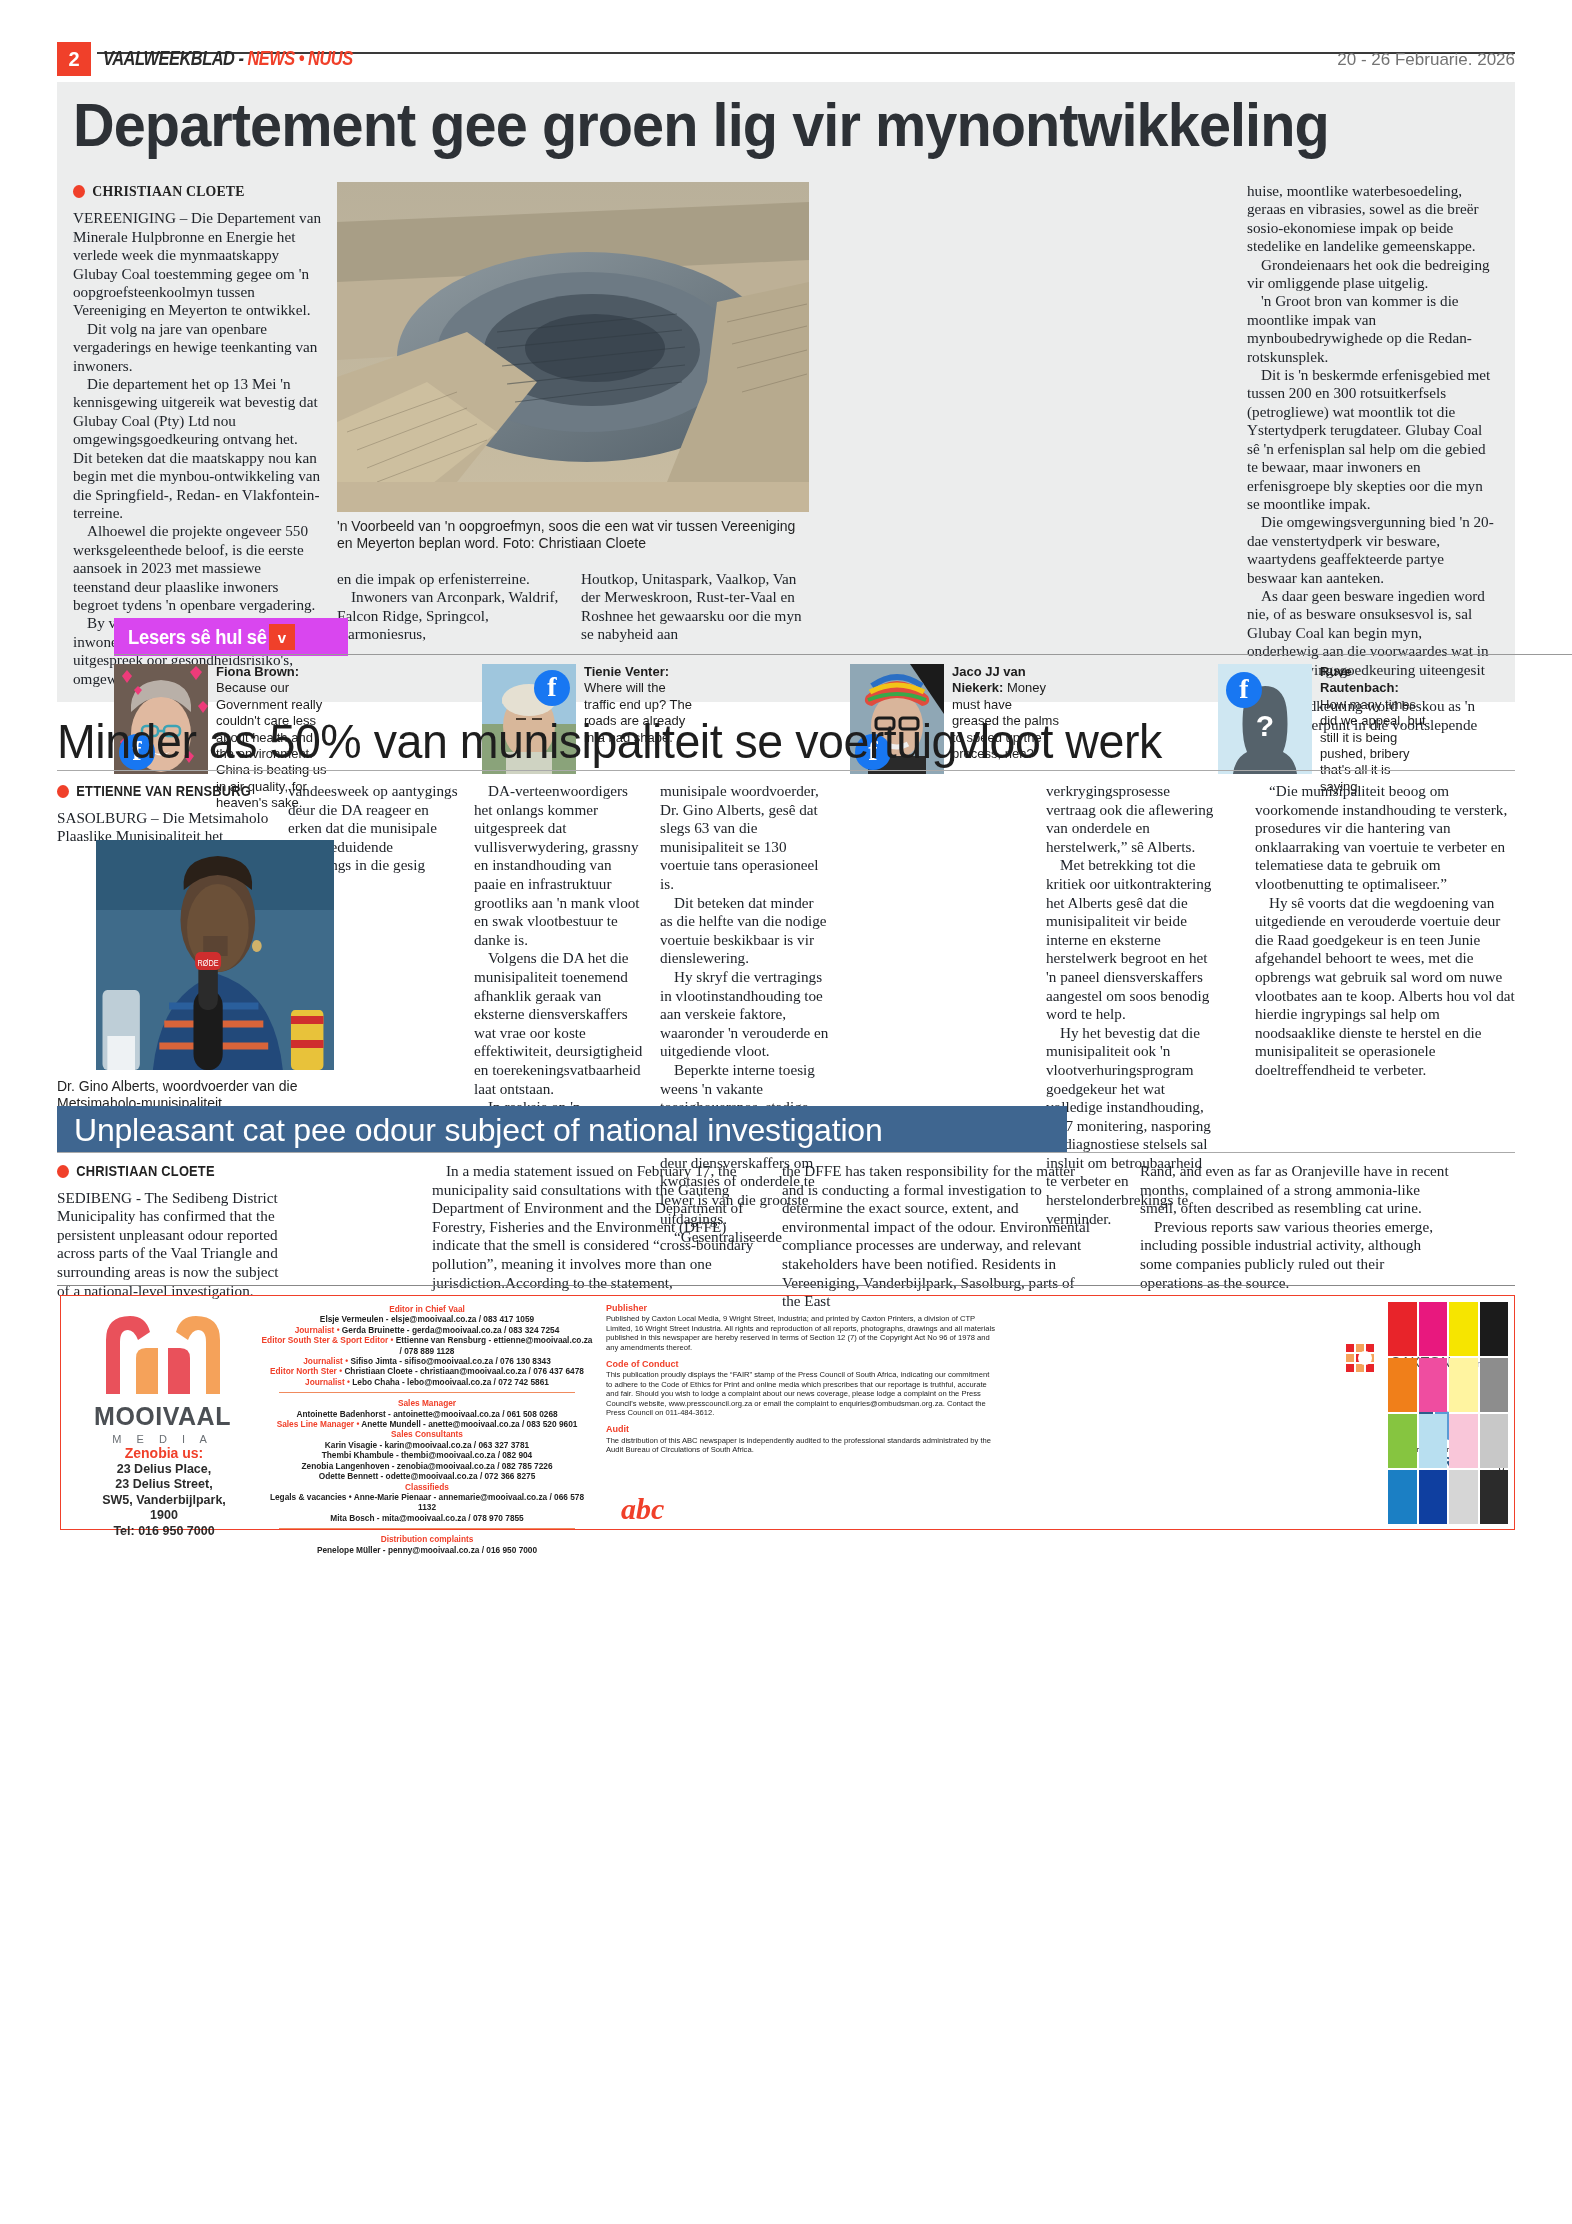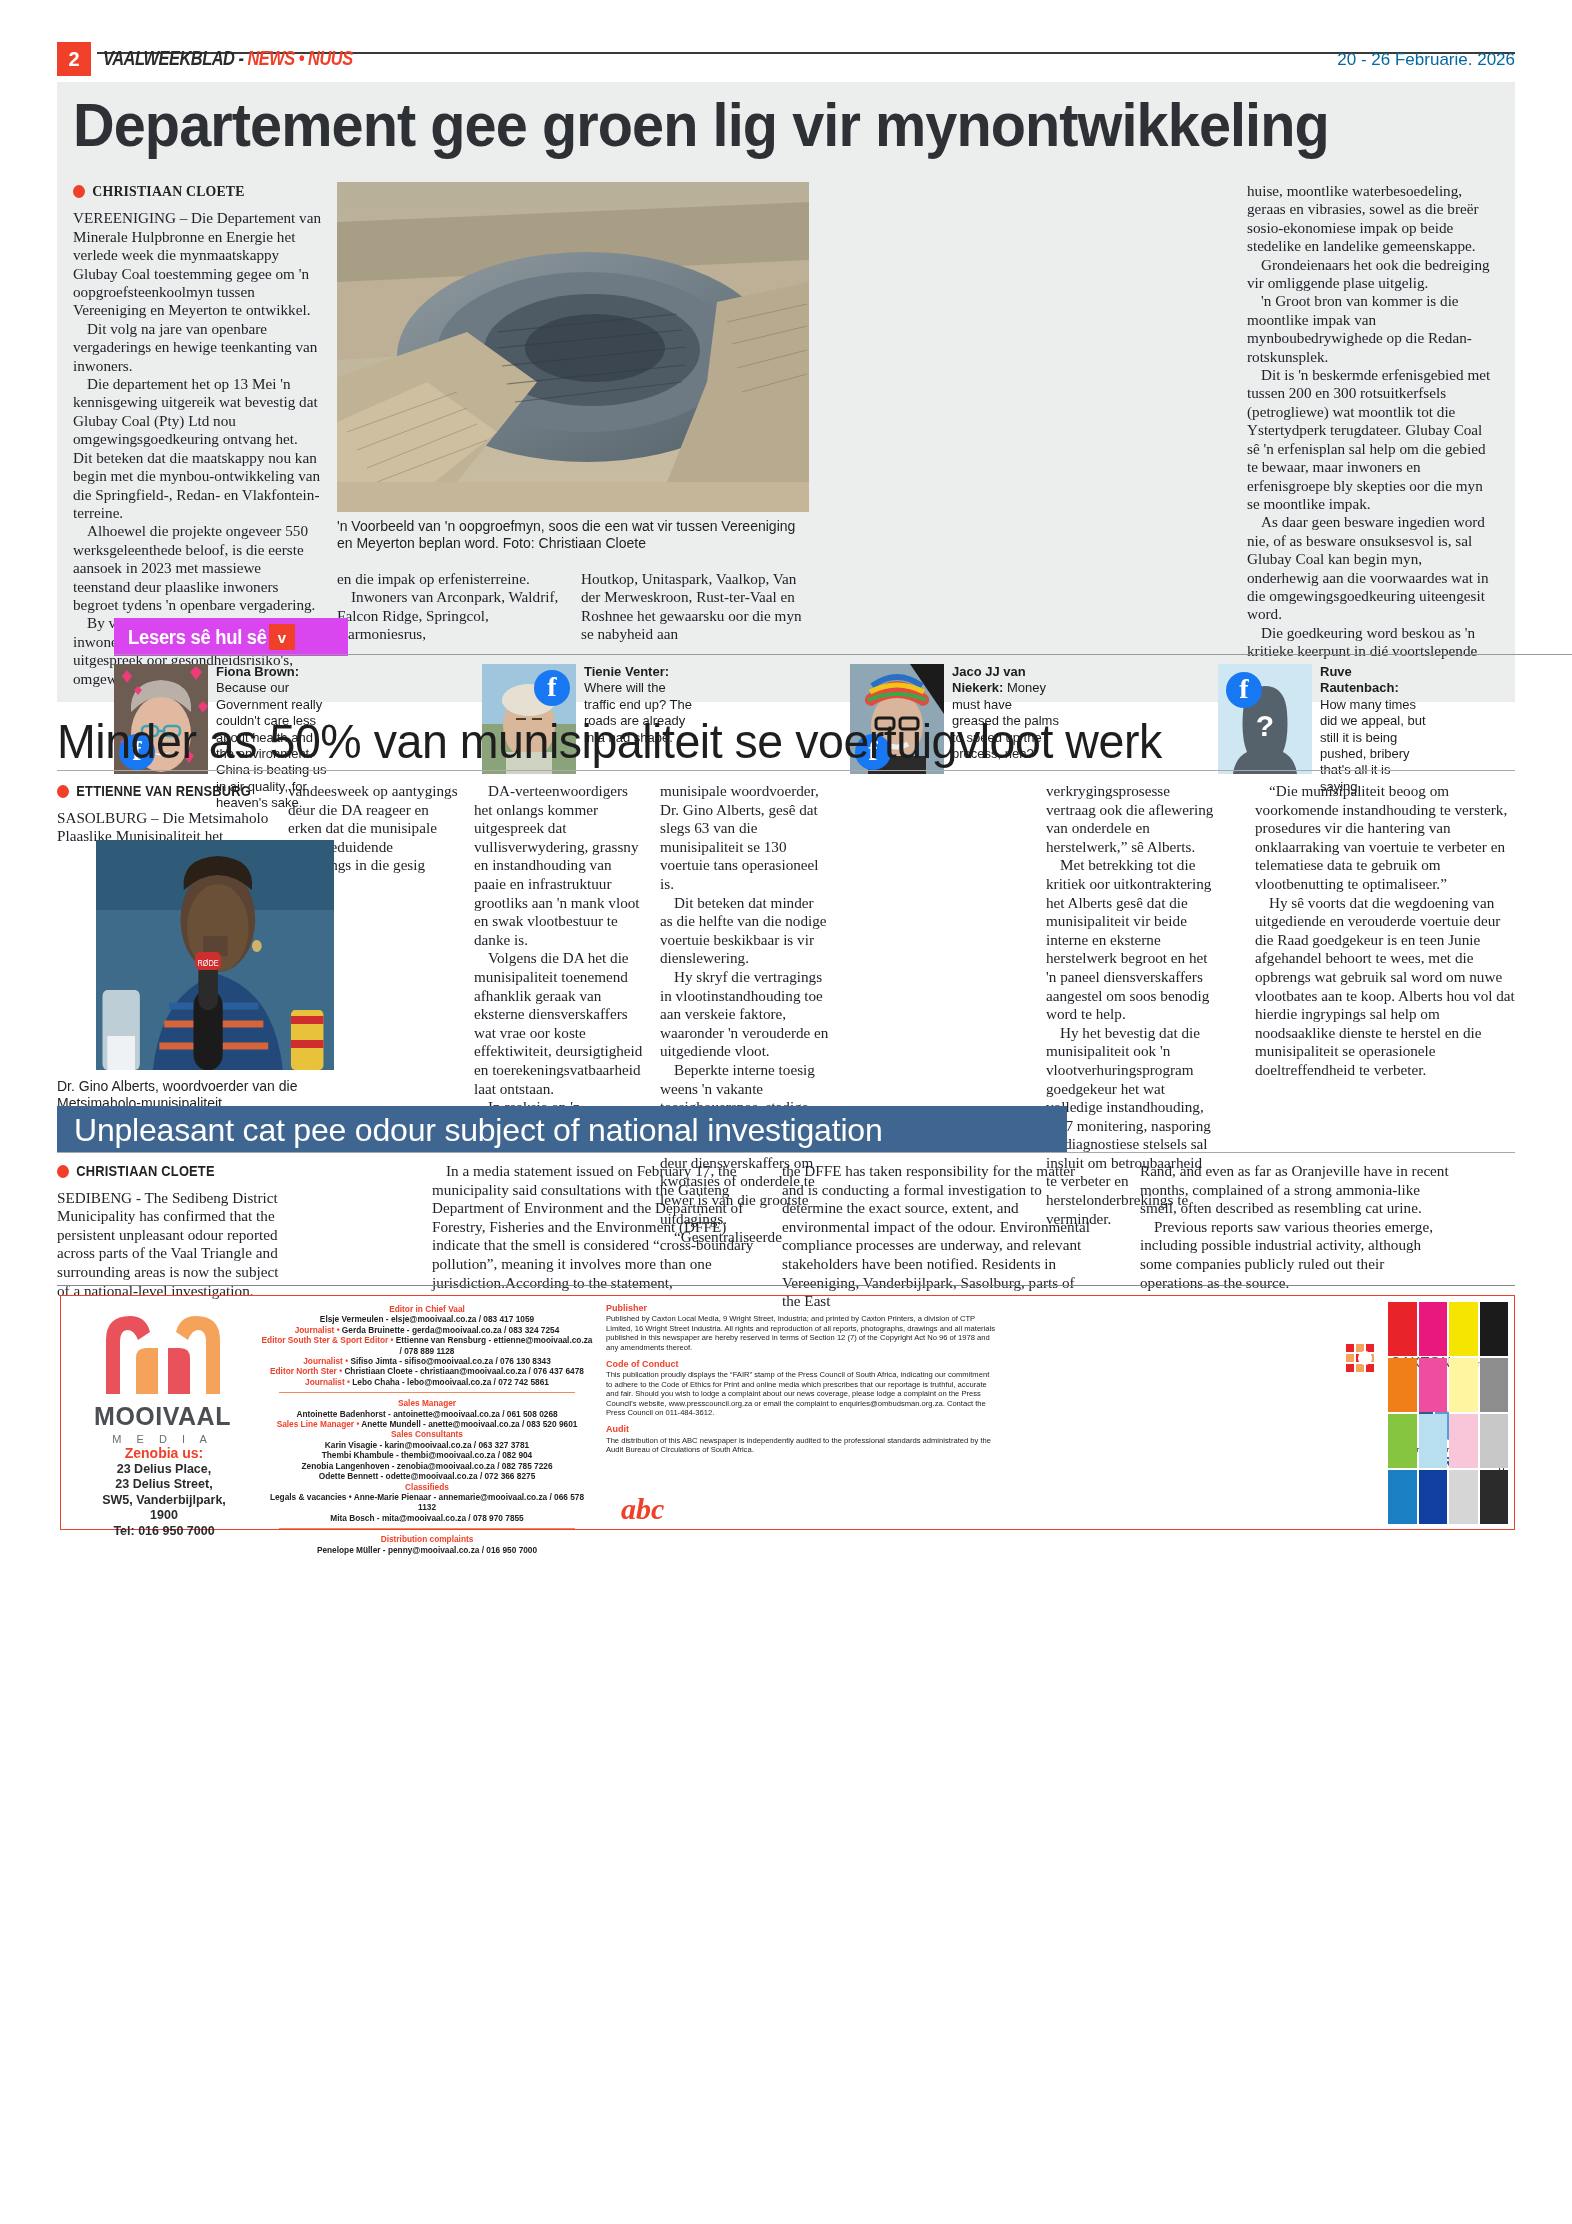--- a/index.html
+++ b/index.html
@@ -7,21 +7,21 @@
   .page{position:relative;width:1572px;height:2224px;background:#ffffff;overflow:hidden;}
 
   
   .topbar{position:absolute;left:57px;top:42px;width:1458px;height:34px;}
   .folio{position:absolute;left:0;top:0;width:34px;height:34px;background:#f0402a;color:#fff;
          font-weight:bold;font-size:20px;display:flex;align-items:center;justify-content:center;}
   .topline{position:absolute;left:40px;right:0;top:10px;border-top:2px solid #3a3a3a;}
   .pubname{position:absolute;left:46px;top:5px;font-size:20px;font-weight:bold;font-style:italic;
            letter-spacing:-0.6px;color:#2b2b2b;transform:scaleX(0.82);transform-origin:left center;white-space:nowrap;}
   .pubname .red{color:#f0402a;}
-  .topdate{position:absolute;right:0;top:8px;font-size:17px;color:#0369a1;}
+  .topdate{position:absolute;right:0;top:8px;font-size:17px;color:#737373;}
 
   
   .art1{position:absolute;left:57px;top:82px;width:1458px;height:620px;background:#eceded;}
   .hl1{position:absolute;left:16px;top:10px;width:1420px;font-size:62px;line-height:66px;
        font-weight:bold;color:#2d3136;letter-spacing:-1px;transform:scaleX(0.93);transform-origin:left top;white-space:nowrap;}
   .byline{display:flex;align-items:center;gap:8px;font-size:15px;font-weight:bold;letter-spacing:0.2px;
           color:#222;transform:scaleX(0.92);transform-origin:left center;}
   .bdot{width:13px;height:13px;border-radius:50%;background:#f0402a;flex:0 0 auto;}
   .body-serif{font-family:"Liberation Serif",serif;font-size:15.2px;line-height:18.4px;color:#20242a;text-align:left;}
   .body-serif p{margin:0;}
@@ -173,20 +173,21 @@
       <p class="ind">Inwoners van Arconpark, Waldrif, Falcon Ridge, Springcol, Harmoniesrus,</p>
     </div>
     <div class="c3 body-serif">
       <p>Houtkop, Unitaspark, Vaalkop, Van der Merweskroon, Rust-ter-Vaal en Roshnee het gewaarsku oor die myn se nabyheid aan</p>
     </div>
     <div class="c6 body-serif">
       <p>huise, moontlike waterbesoedeling, geraas en vibrasies, sowel as die breër sosio-ekonomiese impak op beide stedelike en landelike gemeenskappe.</p>
       <p class="ind">Grondeienaars het ook die bedreiging vir omliggende plase uitgelig.</p>
       <p class="ind">'n Groot bron van kommer is die moontlike impak van mynboubedrywighede op die Redan-rotskunsplek.</p>
       <p class="ind">Dit is 'n beskermde erfenisgebied met tussen 200 en 300 rotsuitkerfsels (petrogliewe) wat moontlik tot die Ystertydperk terugdateer. Glubay Coal sê 'n erfenisplan sal help om die gebied te bewaar, maar inwoners en erfenisgroepe bly skepties oor die myn se moontlike impak.</p>
+      <p class="ind">Die omgewingsvergunning bied 'n 20-dae venstertydperk vir besware, waartydens geaffekteerde partye beswaar kan aanteken.</p>
       <p class="ind">As daar geen besware ingedien word nie, of as besware onsuksesvol is, sal Glubay Coal kan begin myn, onderhewig aan die voorwaardes wat in die omgewingsgoedkeuring uiteengesit word.</p>
       <p class="ind">Die goedkeuring word beskou as 'n kritieke keerpunt in dié voortslepende kwessie.</p>
     </div>
 
     <div class="lesers">
       <span class="lesers-txt">Lesers sê hul sê</span>
     </div>
     <div class="lesers-v">v</div>
     <div class="rule-readers"></div>
 

